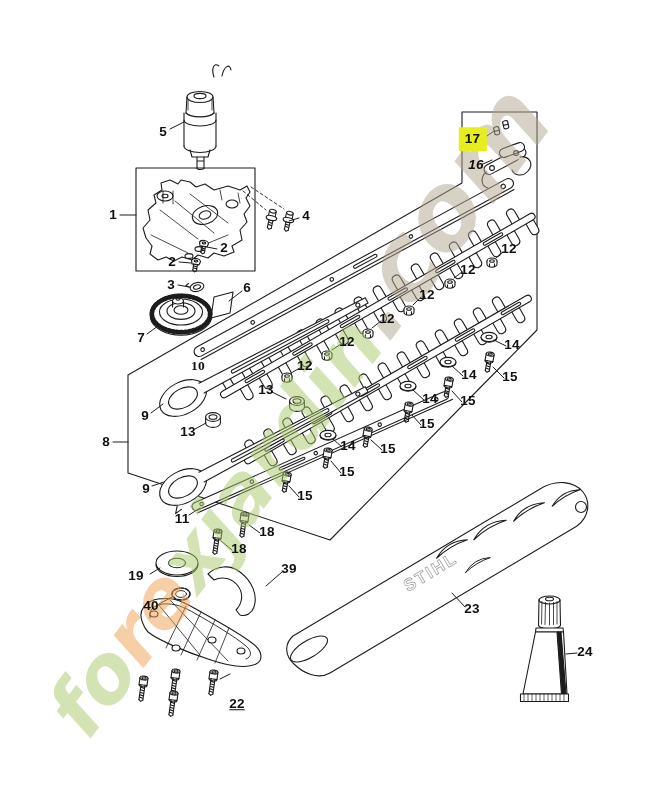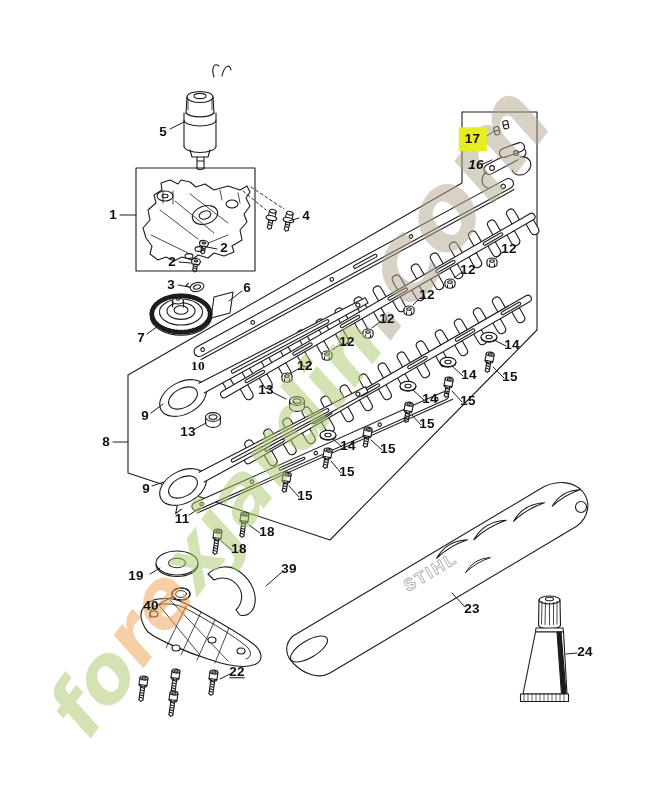--- a/index.html
+++ b/index.html
@@ -402,17 +402,17 @@
       <div class="callout" style="left: 388px; top: 449px;">15</div>
       <div class="callout" style="left: 347px; top: 472px;">15</div>
       <div class="callout" style="left: 305px; top: 496px;">15</div>
       <div class="callout" style="left: 476px; top: 165px; font-style: italic;">16</div>
       <div class="callout hl" style="left: 473px; top: 139px;">17</div>
       <div class="callout" style="left: 267px; top: 532px;">18</div>
       <div class="callout" style="left: 239px; top: 549px;">18</div>
       <div class="callout" style="left: 136px; top: 576px;">19</div>
       <div class="callout" style="left: 151px; top: 606px;">40</div>
       <div class="callout" style="left: 289px; top: 569px;">39</div>
-      <div class="callout" style="left: 237px; top: 672px; text-decoration: underline;">22</div>
+      <div class="callout" style="left: 237px; top: 704px; text-decoration: underline;">22</div>
       <div class="callout" style="left: 472px; top: 609px; text-align: center;">23</div>
       <div class="callout" style="left: 585px; top: 652px; text-align: right;">24</div>
     </div>
 </div>
 
 </body></html>

